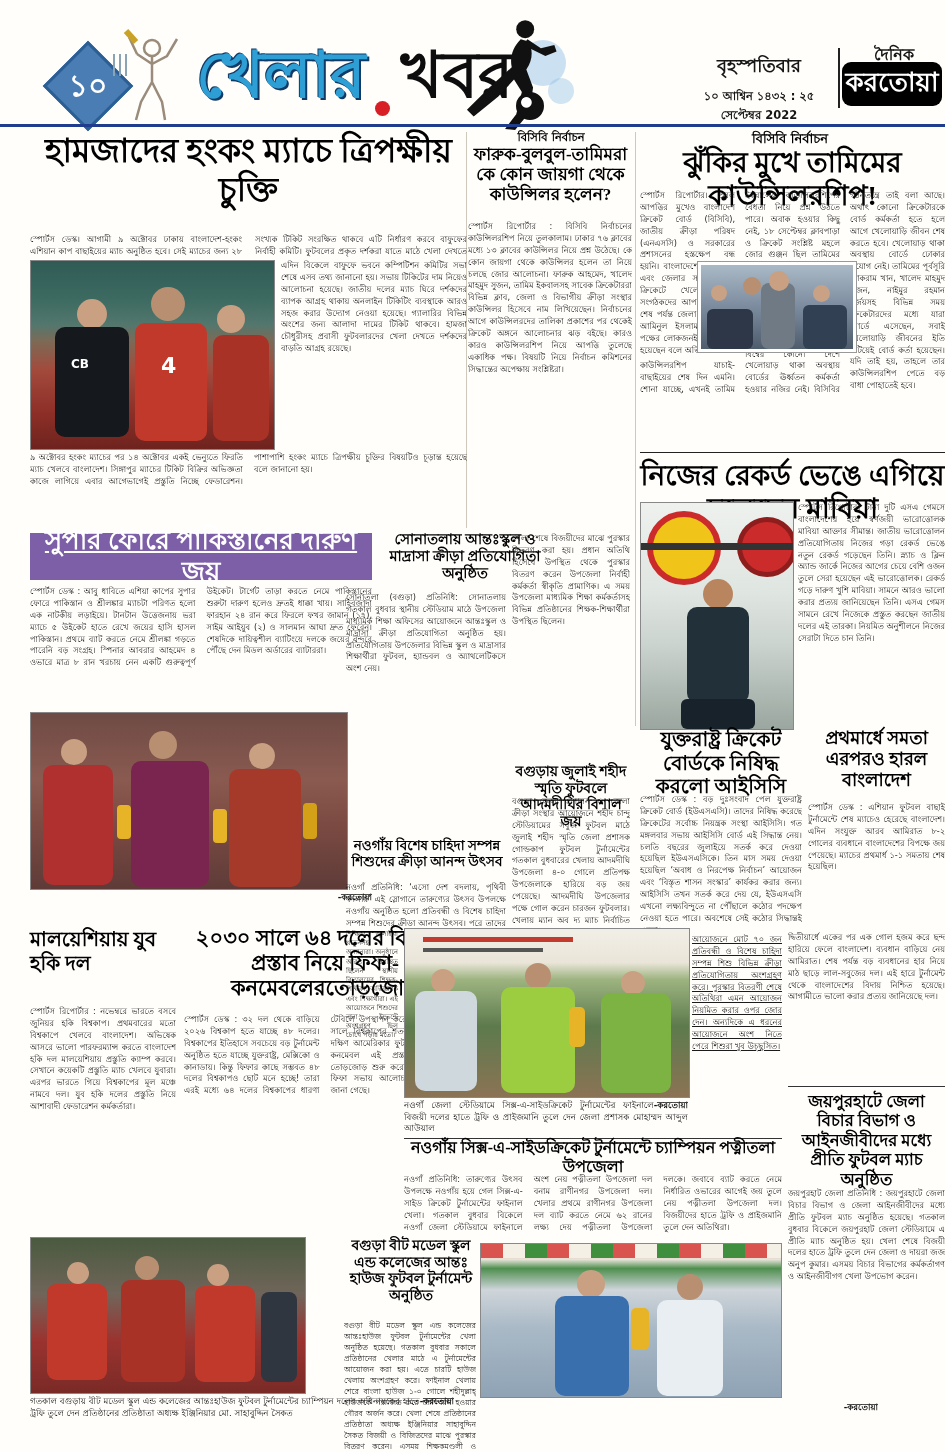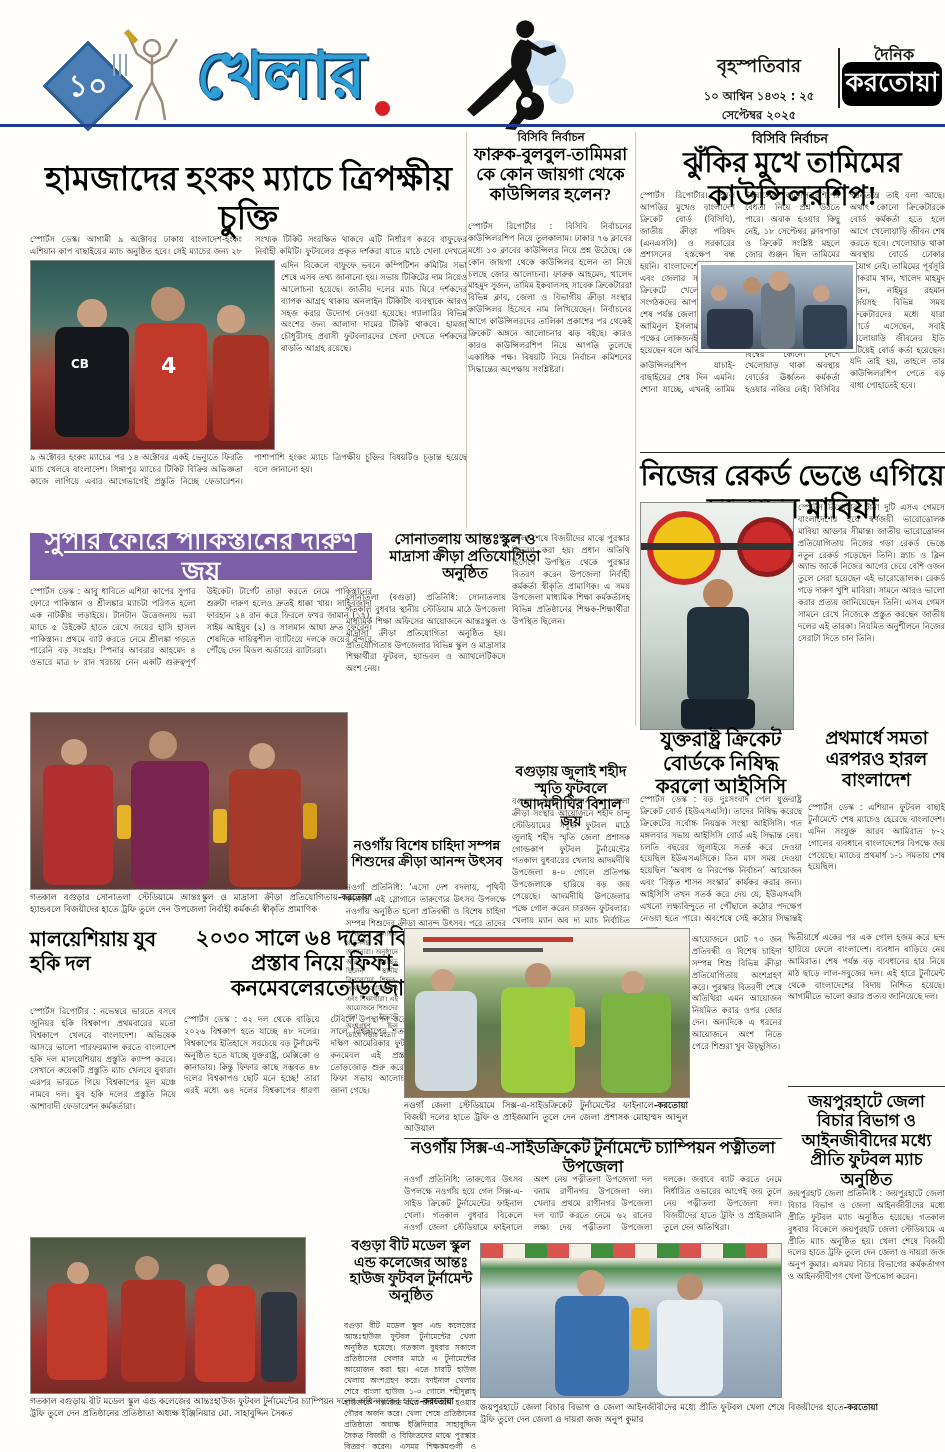--- a/index.html
+++ b/index.html
@@ -47,47 +47,48 @@
         <path d="M46 32 L46 58 M46 40 L31 30 M31 30 L23 13 M46 40 L61 32 L71 15 M46 58 L35 78 L30 96 M46 58 L56 78 L59 96"></path>
       </g>
       <path d="M20 7 L30 18" stroke="#c9a227" stroke-width="6"></path>
       <g stroke="#8aa3b5" stroke-width="2">
           <path d="M8 30 L8 52 M14 30 L14 52 M20 30 L20 52"></path>
         </g>
     </svg>
     <div class="abs masthead" style="left:196px;top:36px;height:86px;align-items:center;">
       <span class="mw1">খেলার</span>
       <span class="red-dot" style="align-self:flex-end;margin-bottom:6px;"></span>
+      <span class="mw2">খবর</span>
     </div>
     <div class="blob" style="left:520px;top:40px;width:46px;height:46px;background:rgba(140,190,230,.45);"></div>
     <div class="blob" style="left:548px;top:78px;width:26px;height:26px;background:rgba(140,190,230,.4);"></div>
     <svg class="abs" style="left:458px;top:18px;" width="112" height="112" viewBox="0 0 100 100">
       <circle cx="60" cy="10" r="8" fill="#111"></circle>
       <path d="M56 19 C49 26 46 35 48 44 L28 62 L8 82 L14 88 L36 70 L50 55 L57 66 L52 86 L42 99 L51 100 L64 84 L67 62 L61 46 C67 38 67 28 63 21 Z" fill="#111"></path>
       <path d="M58 24 L78 34 L88 30 L86 24 L74 27 L62 19 Z" fill="#111"></path>
     </svg>
     <div class="abs" style="left:516px;top:92px;width:24px;height:24px;border-radius:50%;
          background:radial-gradient(circle at 35% 35%, #fff 0 22%, #111 26%);border:2px solid #111;"></div>
     <div class="abs" style="left:686px;top:52px;width:146px;height:56px;text-align:center;">
       <div style="font-size:18px;font-weight:900;font-family:'Liberation Serif',serif;">বৃহস্পতিবার</div>
-      <div style="font-size:11.5px;font-weight:700;margin-top:5px;">১০ আশ্বিন ১৪৩২ : ২৫ সেপ্টেম্বর ২০২৫</div>
+      <div style="font-size:11.5px;font-weight:700;margin-top:5px;">১০ আশ্বিন ১৪৩২ : ২৫ সেপ্টেম্বর 2022</div>
     </div>
     <div class="abs" style="left:838px;top:48px;width:2px;height:60px;background:#222;"></div>
     <div class="abs" style="left:846px;top:42px;width:96px;text-align:center;font-size:16px;font-weight:900;font-family:'Liberation Serif',serif;">দৈনিক</div>
     <div class="abs paper-box" style="left:842px;top:62px;width:100px;height:44px;">
       <span>করতোয়া</span>
     </div>
   </div>
   <div class="rule" style="left:0;top:124px;width:945px;height:3px;"></div>
 
   <div class="vline" style="left:466px;top:132px;height:396px;"></div>
   <div class="vline" style="left:635px;top:132px;height:594px;"></div>
 
   <div>
-    <div class="abs hl" style="left:30px;top:132px;width:437px;height:98px;margin-top:28px;">
+    <div class="abs hl" style="left:30px;top:132px;width:437px;height:98px;">
       <div style="font-size:33px;">হামজাদের হংকং ম্যাচে ত্রিপক্ষীয় চুক্তি</div>
     </div>
     <div class="abs body-txt" style="left:30px;top:234px;width:212px;height:24px;">স্পোর্টস ডেস্ক। আগামী ৯ অক্টোবর ঢাকায় বাংলাদেশ-হংকং এশিয়ান কাপ বাছাইয়ের ম্যাচ অনুষ্ঠিত হবে। সেই ম্যাচের জন্য ২৮ সেপ্টেম্বর থেকে অনলাইনে টিকিট বিক্রি শুরু হবে বলে জানিয়েছে বাফুফে।</div>
     <div class="abs body-txt" style="left:255px;top:234px;width:212px;height:24px;">সংখ্যক টিকিট সংরক্ষিত থাকবে এটি নির্ধারণ করবে বাফুফের নির্বাহী কমিটি। ফুটবলের প্রকৃত দর্শকরা যাতে মাঠে খেলা দেখতে পারেন সেজন্য অনলাইনে সকল টিকিট ছাড়া হবে।</div>
 
     <div class="ph photo-border" style="left:30px;top:260px;width:243px;height:188px;
          background:linear-gradient(180deg,#2f5b54 0%,#3c6a61 20%,#53776d 34%,#7a6b57 42%,#a34a3c 58%,#8e2f28 80%,#6e231e 100%);">
       <div class="blob" style="left:46px;top:38px;width:30px;height:30px;background:#caa083;"></div>
       <div class="blob" style="left:120px;top:26px;width:34px;height:34px;background:#b98f72;"></div>
       <div class="blob" style="left:186px;top:44px;width:28px;height:28px;background:#caa083;"></div>
@@ -162,40 +163,39 @@
       <div class="blob" style="left:218px;top:30px;width:26px;height:26px;background:#caa083;"></div>
       <div class="rect" style="left:12px;top:52px;width:70px;height:120px;background:#b03030;border-radius:10px;"></div>
       <div class="rect" style="left:100px;top:48px;width:78px;height:126px;background:#7a2450;border-radius:10px;"></div>
       <div class="rect" style="left:198px;top:56px;width:72px;height:118px;background:#a63a2a;border-radius:10px;"></div>
       <div class="rect" style="left:86px;top:92px;width:14px;height:34px;background:#e8b427;border-radius:4px;"></div>
       <div class="rect" style="left:182px;top:96px;width:14px;height:34px;background:#e8b427;border-radius:4px;"></div>
       <div class="rect" style="left:272px;top:90px;width:14px;height:36px;background:#d4a017;border-radius:4px;"></div>
     </div>
     <div class="abs caption" style="left:30px;top:892px;width:342px;height:32px;">
       <span class="credit">-করতোয়া</span>
-      <span>গতকাল বগুড়ার সোনাতলা স্টেডিয়ামে আন্তঃস্কুল ও মাদ্রাসা ক্রীড়া প্রতিযোগিতায় হ্যান্ডবলে বিজয়ীদের হাতে ট্রফি তুলে দেন উপজেলা নির্বাহী কর্মকর্তা স্বীকৃতি প্রামাণিক</span>
     </div>
   </div>
 
   <div>
     <div class="abs hl" style="left:346px;top:531px;width:160px;height:56px;font-size:14.5px;margin-left:39px;">সোনাতলায় আন্তঃস্কুল ও মাদ্রাসা ক্রীড়া প্রতিযোগিতা অনুষ্ঠিত</div>
     <div class="abs body-txt" style="left:346px;top:592px;width:160px;height:243px;">সোনাতলা (বগুড়া) প্রতিনিধি: সোনাতলায় গতকাল বুধবার স্থানীয় স্টেডিয়াম মাঠে উপজেলা মাধ্যমিক শিক্ষা অফিসের আয়োজনে আন্তঃস্কুল ও মাদ্রাসা ক্রীড়া প্রতিযোগিতা অনুষ্ঠিত হয়। প্রতিযোগিতায় উপজেলার বিভিন্ন স্কুল ও মাদ্রাসার শিক্ষার্থীরা ফুটবল, হ্যান্ডবল ও অ্যাথলেটিকসে অংশ নেয়।</div>
     <div class="abs body-txt" style="left:512px;top:533px;width:118px;height:188px;">খেলা শেষে বিজয়ীদের মাঝে পুরস্কার বিতরণ করা হয়। প্রধান অতিথি হিসেবে উপস্থিত থেকে পুরস্কার বিতরণ করেন উপজেলা নির্বাহী কর্মকর্তা স্বীকৃতি প্রামাণিক। এ সময় উপজেলা মাধ্যমিক শিক্ষা কর্মকর্তাসহ বিভিন্ন প্রতিষ্ঠানের শিক্ষক-শিক্ষার্থীরা উপস্থিত ছিলেন।</div>
   </div>
 
   <div>
     <div class="abs hl" style="left:510px;top:726px;width:122px;height:66px;font-size:14px;margin-top:38px;">বগুড়ায় জুলাই শহীদ স্মৃতি ফুটবলে আদমদীঘির বিশাল জয়</div>
     <div class="abs body-txt" style="left:512px;top:796px;width:118px;height:128px;">বগুড়া জেলা প্রশাসন ও জেলা ক্রীড়া সংস্থার আয়োজনে শহীদ চান্দু স্টেডিয়ামের সবুজ ফুটবল মাঠে জুলাই শহীদ স্মৃতি জেলা প্রশাসক গোল্ডকাপ ফুটবল টুর্নামেন্টের গতকাল বুধবারের খেলায় আদমদীঘি উপজেলা ৪-০ গোলে প্রতিপক্ষ উপজেলাকে হারিয়ে বড় জয় পেয়েছে। আদমদীঘি উপজেলার পক্ষে গোল করেন চারজন ফুটবলার। খেলায় ম্যান অব দ্য ম্যাচ নির্বাচিত হন আদমদীঘির ফুটবলার। ম্যান অব দ্য ম্যাচের পুরস্কার তুলে দেন ফুটবল টুর্নামেন্ট কমিটির সদস্যরা।</div>
   </div>
 
   <div>
     <div class="abs hl" style="left:346px;top:838px;width:162px;height:42px;font-size:13.5px;">নওগাঁয় বিশেষ চাহিদা সম্পন্ন শিশুদের ক্রীড়া আনন্দ উৎসব</div>
     <div class="abs body-txt" style="left:346px;top:882px;width:160px;height:44px;">নওগাঁ প্রতিনিধি: ‘এসো দেশ বদলায়, পৃথিবী বদলায়’ এই স্লোগানে তারুণ্যের উৎসব উপলক্ষে নওগাঁয় অনুষ্ঠিত হলো প্রতিবন্ধী ও বিশেষ চাহিদা সম্পন্ন শিশুদের ক্রীড়া আনন্দ উৎসব। পরে তাদের মধ্যে পুরস্কার বিতরণ করা হয়। গতকাল বুধবার দুপুরে শহরের আশার আলো বিদ্যালয় মাঠে এ উৎসব হয়।</div>
     <div class="abs body-txt body-sm" style="left:346px;top:930px;width:52px;height:300px;font-size:6.6px;">শিক্ষিকা জুলাইখা খাতুনসহ অন্যান্যরা। অনুষ্ঠানে আরও উপস্থিত ছিলেন স্থানীয় বিদ্যালয়ের শিক্ষক-শিক্ষিকা, অভিভাবক এবং শিক্ষার্থীরা। এই আয়োজনে শিশুদের নানা ইভেন্টে অংশগ্রহণ ছিল চোখে পড়ার মতো।</div>
-    <div class="abs body-txt" style="left:692px;top:934px;width:90px;height:198px;">আয়োজনে মোট ৭০ জন প্রতিবন্ধী ও বিশেষ চাহিদা সম্পন্ন শিশু বিভিন্ন ক্রীড়া প্রতিযোগিতায় অংশগ্রহণ করে। পুরস্কার বিতরণী শেষে অতিথিরা এমন আয়োজন নিয়মিত করার ওপর জোর দেন। অন্যদিকে এ ধরনের আয়োজনে অংশ নিতে পেরে শিশুরা খুব উচ্ছ্বসিত।</div>
+    <div class="abs body-txt" style="left:692px;top:934px;width:90px;height:198px;text-decoration:underline;">আয়োজনে মোট ৭০ জন প্রতিবন্ধী ও বিশেষ চাহিদা সম্পন্ন শিশু বিভিন্ন ক্রীড়া প্রতিযোগিতায় অংশগ্রহণ করে। পুরস্কার বিতরণী শেষে অতিথিরা এমন আয়োজন নিয়মিত করার ওপর জোর দেন। অন্যদিকে এ ধরনের আয়োজনে অংশ নিতে পেরে শিশুরা খুব উচ্ছ্বসিত।</div>
   </div>
 
   <div>
     <div class="abs hl" style="left:640px;top:728px;width:162px;height:60px;font-size:20px;">যুক্তরাষ্ট্র ক্রিকেট বোর্ডকে নিষিদ্ধ করলো আইসিসি</div>
     <div class="abs body-txt" style="left:640px;top:794px;width:162px;height:134px;">স্পোর্টস ডেস্ক : বড় দুঃসংবাদ পেল যুক্তরাষ্ট্র ক্রিকেট বোর্ড (ইউএসএসি)। তাদের নিষিদ্ধ করেছে ক্রিকেটের সর্বোচ্চ নিয়ন্ত্রক সংস্থা আইসিসি। গত মঙ্গলবার সভায় আইসিসি বোর্ড এই সিদ্ধান্ত নেয়। চলতি বছরের জুলাইয়ে সতর্ক করে দেওয়া হয়েছিল ইউএসএসিকে। তিন মাস সময় দেওয়া হয়েছিল ‘অবাধ ও নিরপেক্ষ নির্বাচন’ আয়োজন এবং ‘বিস্তৃত শাসন সংস্কার’ কার্যকর করার জন্য। আইসিসি তখন সতর্ক করে দেয় যে, ইউএসএসি এখনো লক্ষ্যবিন্দুতে না পৌঁছালে কঠোর পদক্ষেপ নেওয়া হতে পারে। অবশেষে সেই কঠোর সিদ্ধান্তই এলো।</div>
   </div>
 
   <div>
     <div class="abs hl" style="left:808px;top:728px;width:137px;height:70px;font-size:18px;">প্রথমার্ধে সমতা এরপরও হারল বাংলাদেশ</div>
     <div class="abs body-txt" style="left:808px;top:802px;width:137px;height:126px;">স্পোর্টস ডেস্ক : এশিয়ান ফুটবল বাছাই টুর্নামেন্টে শেষ ম্যাচেও হেরেছে বাংলাদেশ। এদিন সংযুক্ত আরব আমিরাত ৮-২ গোলের ব্যবধানে বাংলাদেশের বিপক্ষে জয় পেয়েছে। ম্যাচের প্রথমার্ধ ১-১ সমতায় শেষ হয়েছিল।</div>
@@ -264,17 +264,16 @@
       <div class="rect" style="left:0;top:0;width:300px;height:14px;
            background:repeating-linear-gradient(90deg,#d9534f 0 22px,#f4f0e6 22px 44px,#3f8f3f 44px 66px);"></div>
       <div class="blob" style="left:96px;top:26px;width:28px;height:28px;background:#caa083;"></div>
       <div class="rect" style="left:74px;top:52px;width:74px;height:100px;background:#3a6fae;border-radius:10px;"></div>
       <div class="blob" style="left:196px;top:30px;width:26px;height:26px;background:#b98f72;"></div>
       <div class="rect" style="left:176px;top:56px;width:66px;height:96px;background:#e8eef2;border-radius:10px;"></div>
       <div class="rect" style="left:150px;top:64px;width:18px;height:42px;background:#e8b427;border-radius:5px;"></div>
     </div>
     <div class="abs caption" style="left:480px;top:1402px;width:398px;height:30px;">
       <span class="credit">-করতোয়া</span>
-      <span>জয়পুরহাটে জেলা বিচার বিভাগ ও জেলা আইনজীবীদের মধ্যে প্রীতি ফুটবল খেলা শেষে বিজয়ীদের হাতে ট্রফি তুলে দেন জেলা ও দায়রা জজ অনুপ কুমার</span>
     </div>
   </div>
 
 </div>
 
 </body></html>

